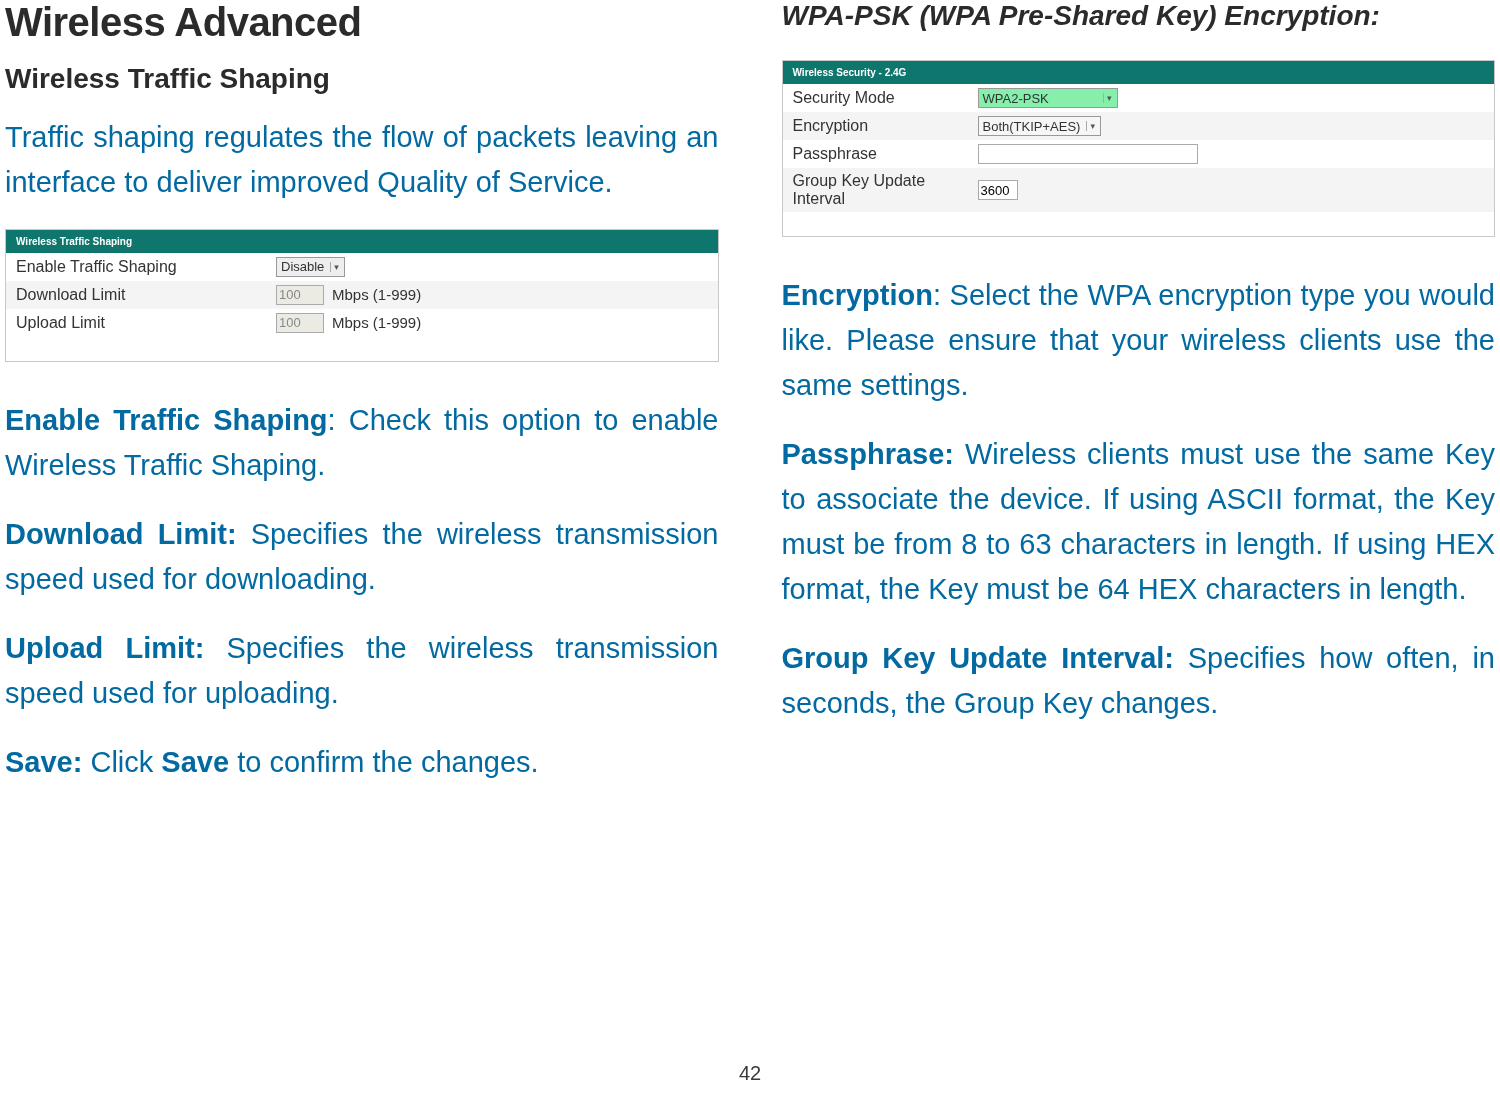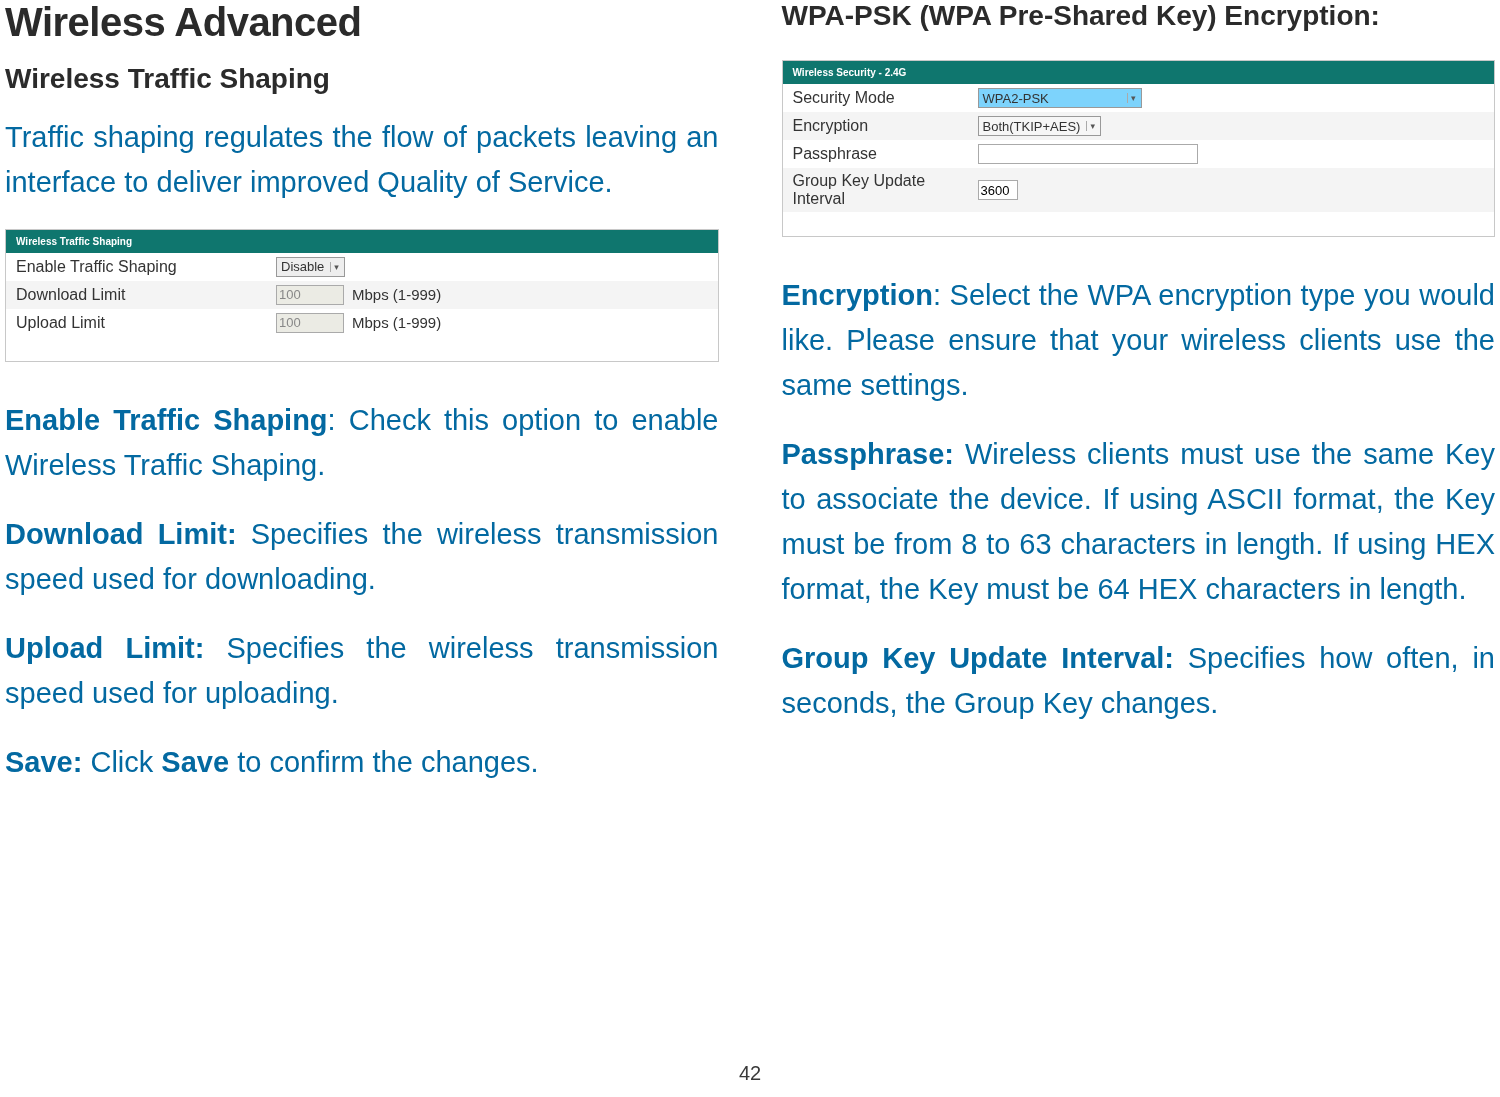--- a/index.html
+++ b/index.html
@@ -32,20 +32,21 @@
     font-size: 28px;
     font-weight: 700;
     margin-bottom: 20px;
     color: #2b2b2b;
   }
   h3 {
     font-size: 28px;
     font-weight: 700;
     margin-bottom: 28px;
     color: #2b2b2b;
+    font-style: italic;
   }
   p {
     font-size: 29px;
     line-height: 1.55;
     margin-bottom: 24px;
     color: #0369a1;
     text-align: justify;
   }
   .bold { font-weight: 700; }
   .panel {
@@ -82,21 +83,21 @@
   .panel-label2 { width: 185px; color:#333;}
   select, input[type="text"] {
     font-family: Arial, sans-serif;
     font-size: 13px;
     border: 1px solid #aaa;
     background: #fff;
     padding: 1px 2px;
     height: 20px;
   }
   input.num {
-    width: 68px;
+    width: 48px;
     background: #ebebe4;
     color: #888;
     text-align: left;
   }
   input.wide { width: 220px; }
   input.num2 { width:40px; }
   .hint {
     margin-left: 8px;
     color: #333;
     font-size: 15px;
@@ -180,21 +181,21 @@
   </div>
 
   <div class="col">
     <h3>WPA-PSK (WPA Pre-Shared Key) Encryption:</h3>
 
     <div class="panel">
       <div class="panel-header">Wireless Security - 2.4G</div>
 
       <div class="panel-row">
         <div class="panel-label2">Security Mode</div>
-        <span class="sel-wrap" style="width:164px;justify-content:space-between;background:#7dd3fc;">
+        <span class="sel-wrap" style="width:140px;justify-content:space-between;background:#86efac;">
           <span>WPA2-PSK</span>
           <span class="caret-box">▾</span>
         </span>
       </div>
 
       <div class="panel-row">
         <div class="panel-label2">Encryption</div>
         <span class="sel-wrap" style="background:#f6f6f6;align-items:center;">
           <span>Both(TKIP+AES)</span>
           <span class="caret-box">▾</span>

